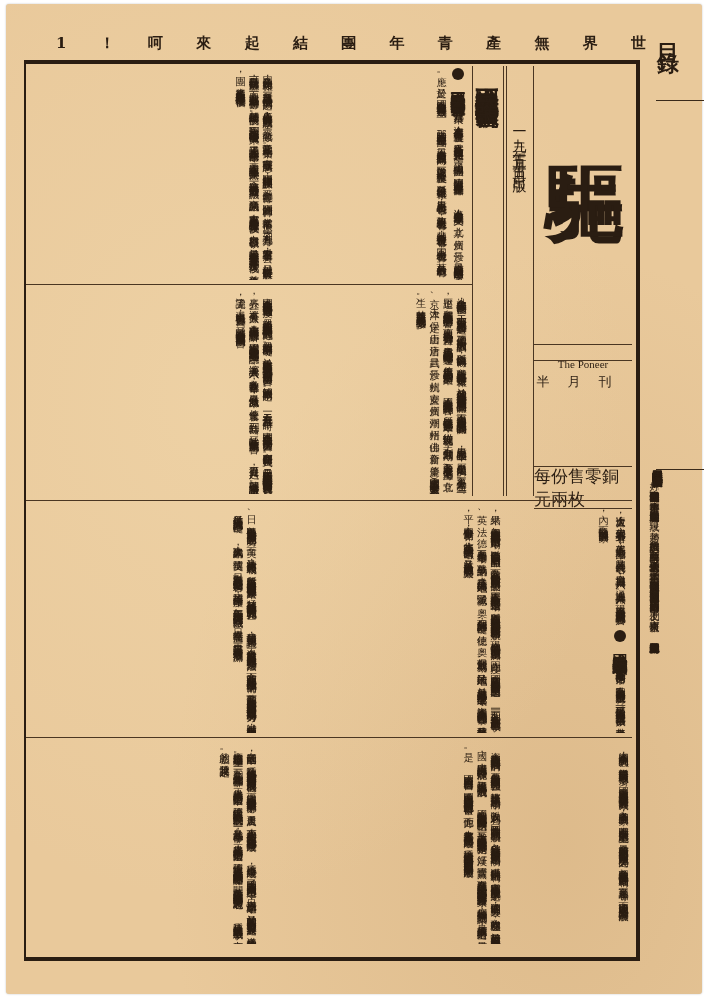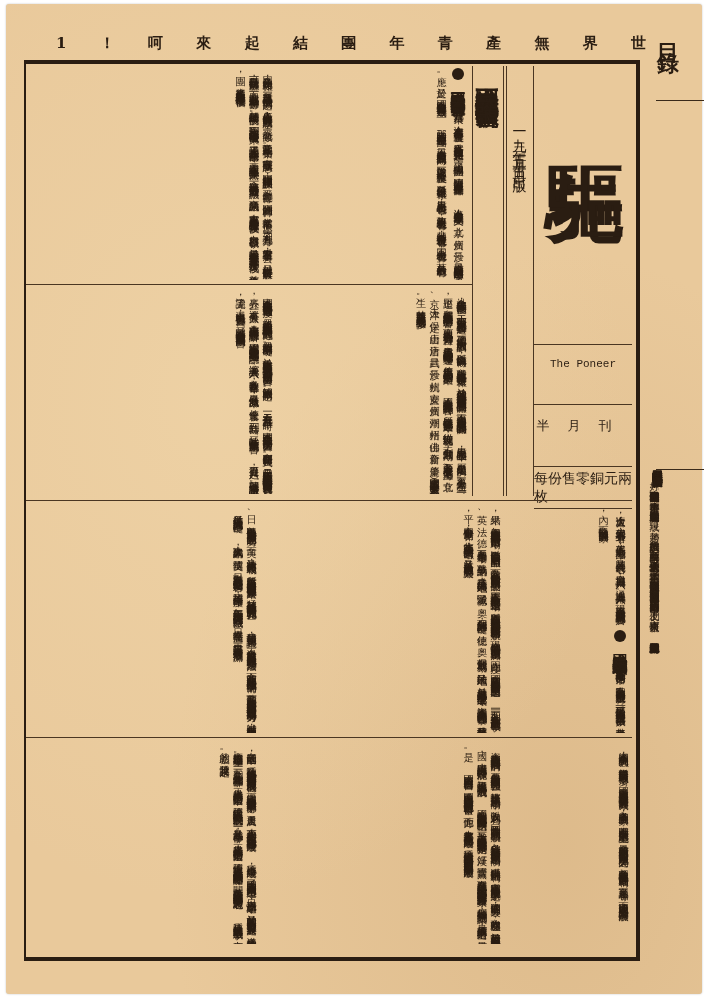--- a/index.html
+++ b/index.html
@@ -20,24 +20,24 @@
   .vt{writing-mode:vertical-rl;text-orientation:upright;}
   .toc-title{position:absolute;left:648px;top:22px;font-size:22px;font-weight:bold;letter-spacing:8px;}
   .toc-rule{position:absolute;left:650px;top:96px;width:48px;height:1px;background:#3a2a1a;}
   .toc-list{position:absolute;left:645px;top:104px;height:360px;font-size:10.5px;line-height:14px;display:flex;flex-direction:row-reverse;gap:2px;}
   .toc-sep{position:absolute;left:650px;top:465px;width:48px;height:1px;background:#3a2a1a;}
   .ad{position:absolute;left:642px;top:470px;height:280px;font-size:10px;line-height:12px;}
   .big-title{position:absolute;left:535px;top:100px;font-size:78px;font-weight:bold;line-height:90px;}
   .date{position:absolute;left:505px;top:120px;font-size:14px;letter-spacing:4px;font-weight:normal;}
   .datecol{position:absolute;left:500px;top:62px;width:26px;height:430px;border-left:1px solid #4a3622;border-right:1px solid #4a3622;}
   .box{position:absolute;left:528px;width:98px;border-top:1px solid #4a3622;display:flex;align-items:center;justify-content:center;font-size:13px;}
-  .box.en{top:340px;height:38px;font-family:Liberation Mono, monospace;font-size:11px;text-align:right;}
-  .box.b2{top:400px;height:42px;letter-spacing:18px;}
+  .box.en{top:340px;height:38px;font-family:Liberation Serif, serif;font-size:11px;text-align:right;}
+  .box.b2{top:356px;height:42px;letter-spacing:18px;}
   .box.b3{top:420px;height:42px;letter-spacing:18px;}
-  .box.b4{top:462px;height:42px;font-size:14px;}
+  .box.b4{top:462px;height:42px;font-size:17px;}
   .headline{position:absolute;left:467px;top:64px;font-size:24px;font-weight:bold;line-height:28px;letter-spacing:1px;}
   .col{position:absolute;font-size:10.2px;line-height:13.5px;letter-spacing:0.6px;overflow:hidden;}
   .sub{font-weight:bold;font-size:15px;line-height:20px;}
   .hr{position:absolute;height:1px;background:#4a3622;}
   .vr{position:absolute;width:1px;background:#4a3622;}
   .dot{display:inline-block;width:12px;height:12px;border-radius:50%;background:#2a1d12;}
 </style>
 </head>
 <body>
 

